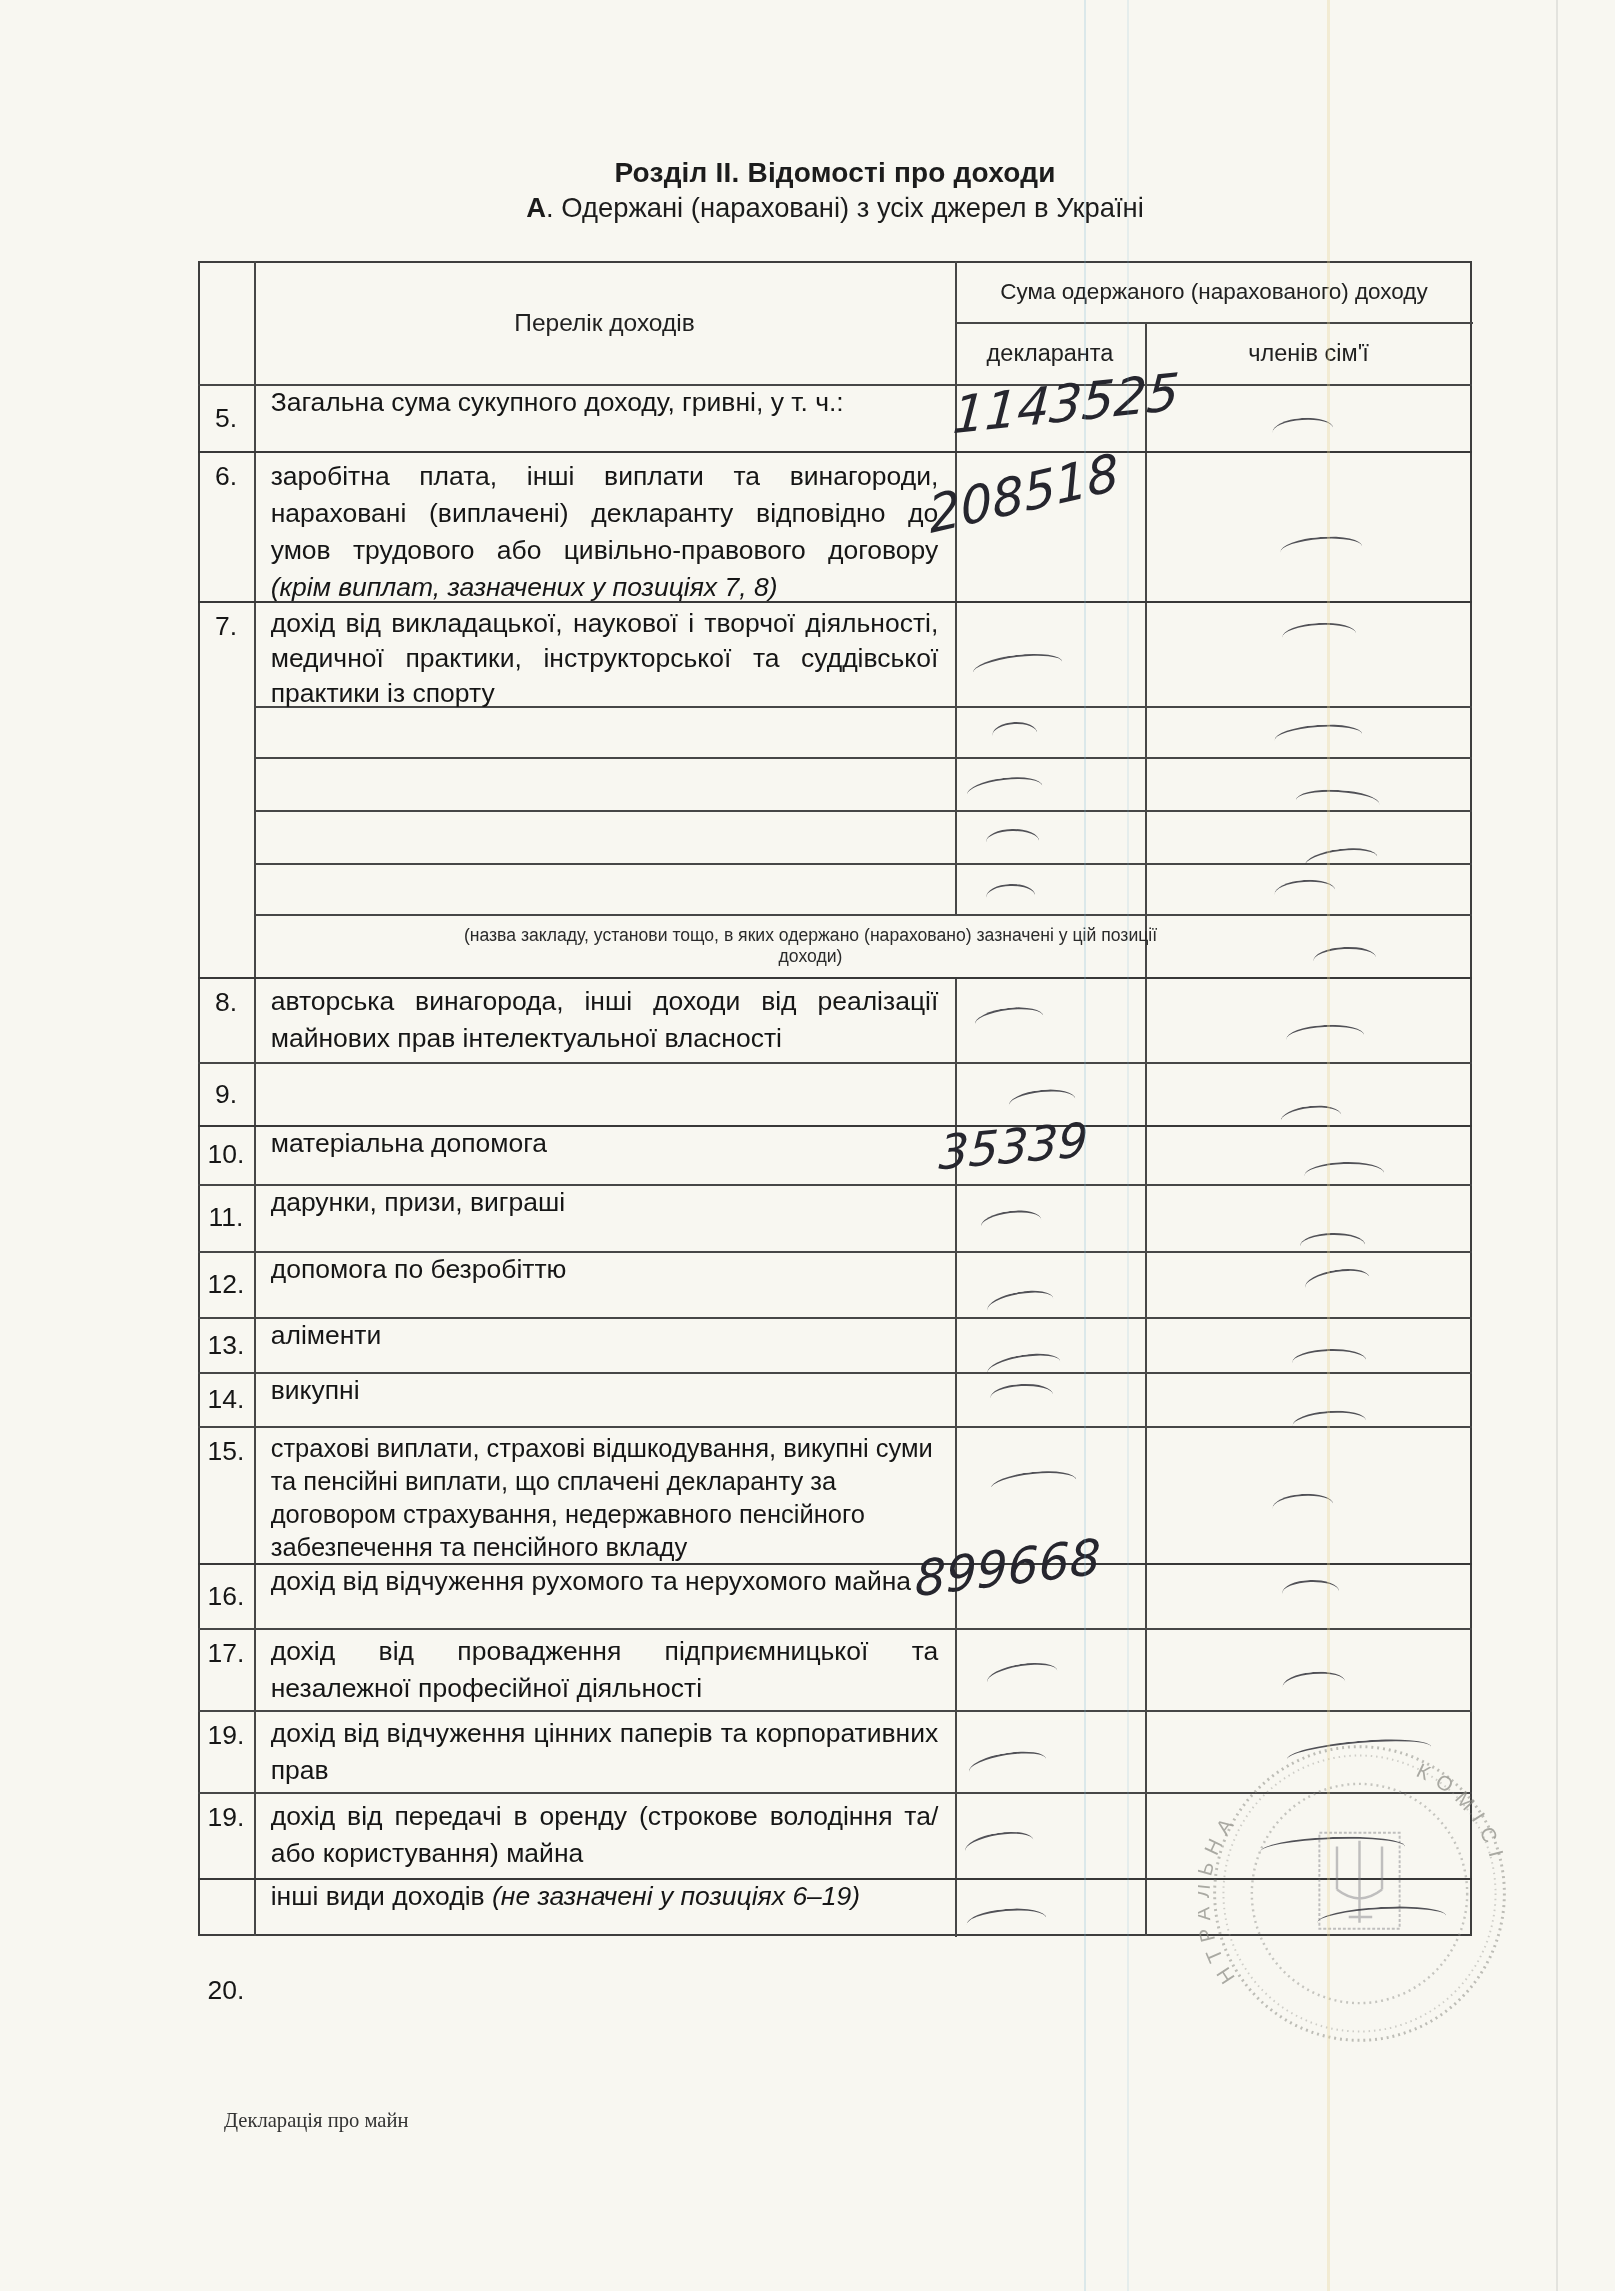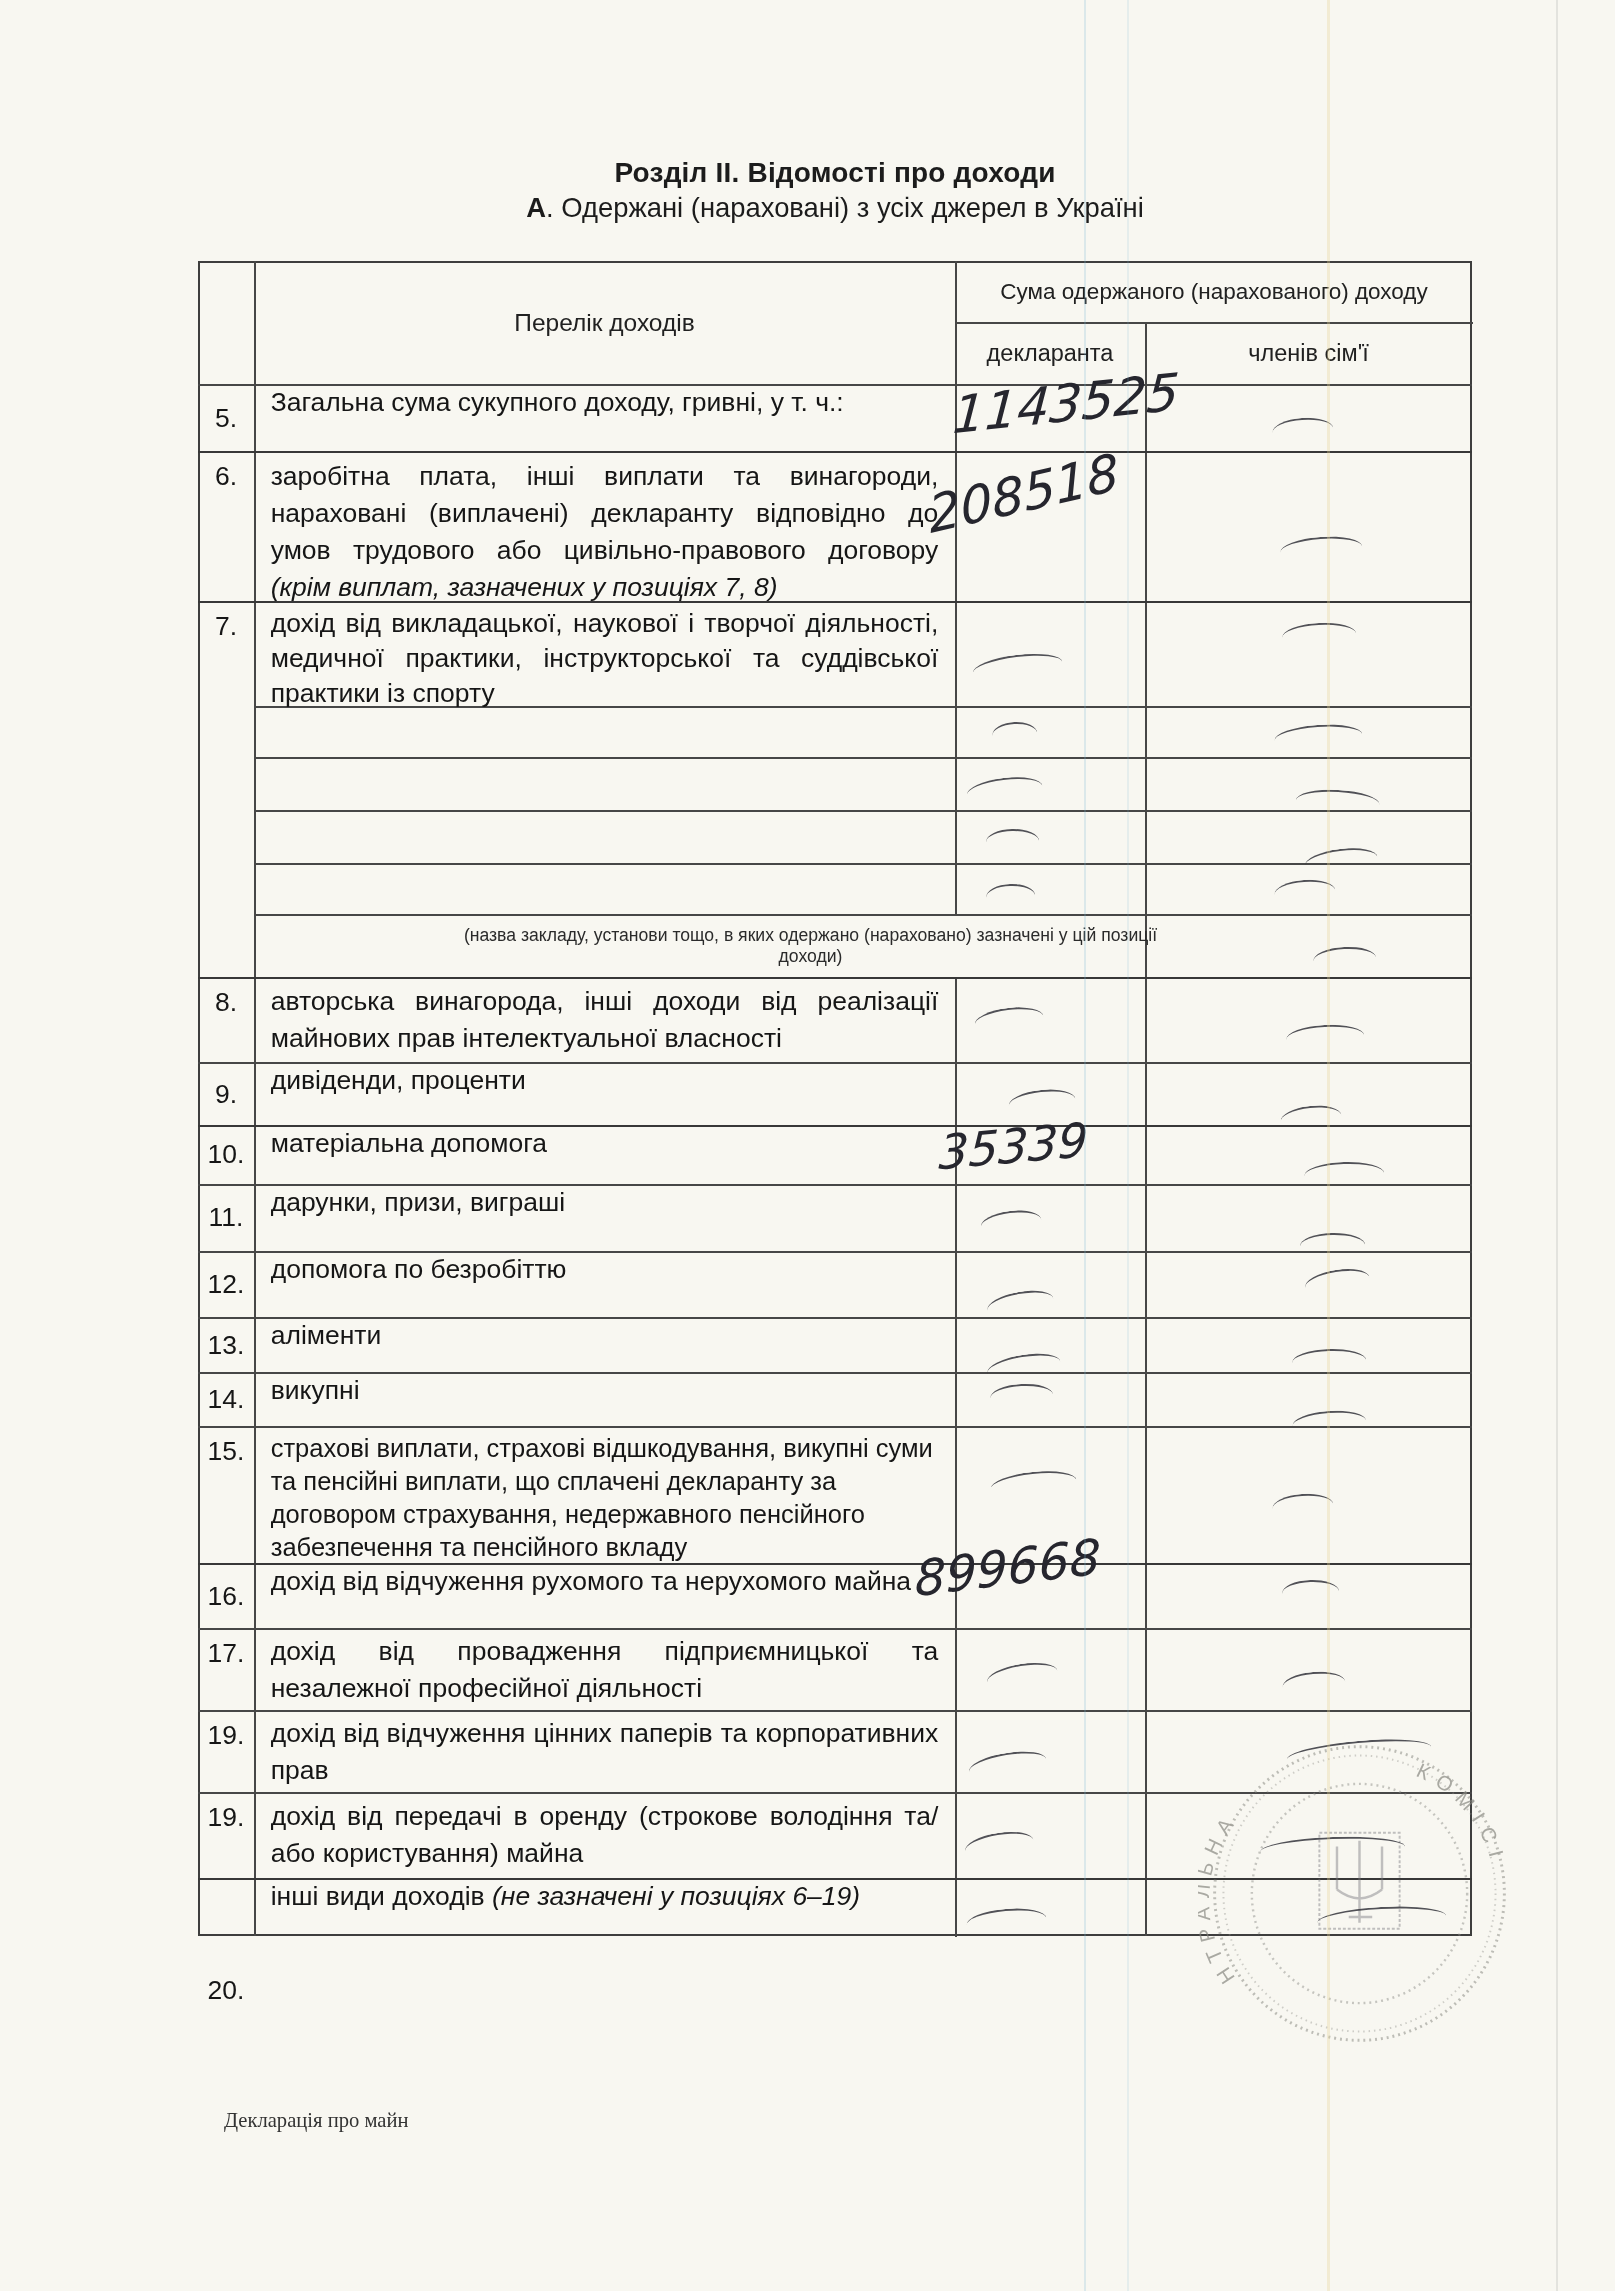--- a/index.html
+++ b/index.html
@@ -113,23 +113,20 @@
 
     <div class="note" style="top:653px;height:63px">(назва закладу, установи тощо, в яких одержано (нараховано) зазначені у цій позиції доходи)</div>
 
     <div class="num vt" style="top:716px;height:85px">
         <span>8.</span>
       </div>
     <div class="desc vt jst" style="top:716px;height:85px;line-height:37px;padding-top:5.9px"><span>авторська винагорода, інші доходи від реалізації майнових прав інтелектуальної власності</span></div>
 
     <div class="num vc" style="top:801px;height:64px">
         <span>9.</span>
-      </div>
-    <div class="desc vc" style="top:801px;height:64px">
-        <span>дивіденди, проценти</span>
       </div>
 
     <div class="num vc" style="top:864px;height:59px">
         <span>10.</span>
       </div>
     <div class="desc vc" style="top:864px;height:59px">
         <span>матеріальна допомога</span>
       </div>
 
     <div class="num vc" style="top:923px;height:67px">

